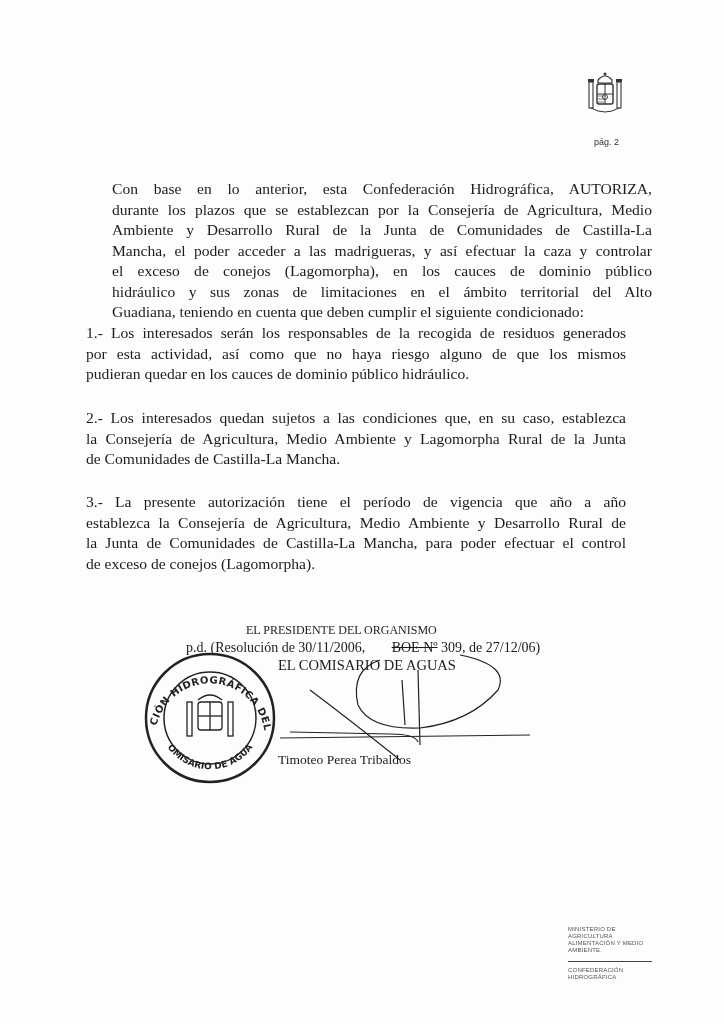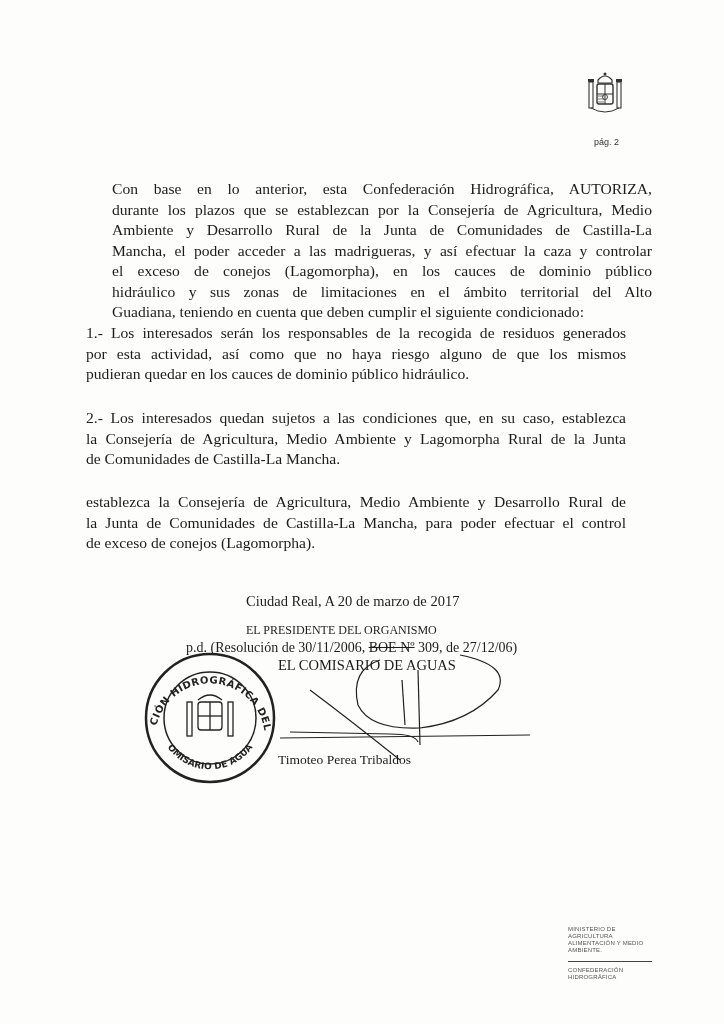--- a/index.html
+++ b/index.html
@@ -10,21 +10,21 @@
     .body-text { position: absolute; left: 86px; width: 540px; font-size: 15.6px; line-height: 20.5px; text-align: justify; }
     .p0 { top: 179px; margin-left: 26px; }
     .p1 { top: 323px; }
     .p2 { top: 408px; }
     .p3 { top: 492px; }
     .line { display: block; text-align: justify; text-align-last: justify; white-space: nowrap; }
     .line.last { text-align-last: left; }
     .sig-place { position: absolute; left: 246px; top: 593px; font-size: 14.5px; }
     .sig-title { position: absolute; left: 246px; top: 622px; width: 220px; text-align: left; font-size: 12px; line-height: 17px; }
     .sig-res { position: absolute; left: 186px; top: 640px; font-size: 14px; }
-    .sig-res .strike { text-decoration: line-through; }
+    .sig-res .strike { text-decoration: line-through; margin-left: 23px; }
     .sig-comisario { position: absolute; left: 266px; top: 657px; font-size: 14.5px; margin-left: 12px; }
     .sig-name { position: absolute; left: 278px; top: 752px; font-size: 13.5px; }
     .stamp { position: absolute; left: 140px; top: 650px; width: 140px; height: 136px; }
     .signature { position: absolute; left: 240px; top: 650px; width: 300px; height: 110px; }
     .footer { position: absolute; left: 568px; top: 926px; font-family: "Liberation Sans", "DejaVu Sans", sans-serif; font-size: 6px; line-height: 7px; color: #555; letter-spacing: 0.2px; }
     .footer .rule { width: 84px; height: 1px; background: #444; margin: 7px 0 5px 0; }
   </style>
 </head>
 <body>
 
@@ -62,26 +62,26 @@
     <span class="line last">pudieran quedar en los cauces de dominio público hidráulico.</span>
   </div>
 
   <div class="body-text p2">
     <span class="line">2.- Los interesados quedan sujetos a las condiciones que, en su caso, establezca</span>
     <span class="line">la Consejería de Agricultura, Medio Ambiente y Lagomorpha Rural de la Junta</span>
     <span class="line last">de Comunidades de Castilla-La Mancha.</span>
   </div>
 
   <div class="body-text p3">
+    <span class="line">3.- La presente autorización tiene el período de vigencia que año a año</span>
     <span class="line">establezca la Consejería de Agricultura, Medio Ambiente y Desarrollo Rural de</span>
     <span class="line">la Junta de Comunidades de Castilla-La Mancha, para poder efectuar el control</span>
     <span class="line last">de exceso de conejos (Lagomorpha).</span>
   </div>
 
-  <div class="sig-place">Ciudad Real, A 20 de marzo de 2017</div>
   <div class="sig-title">EL PRESIDENTE DEL ORGANISMO</div>
   <div class="sig-res">
     <span>p.d. (Resolución de 30/11/2006, </span><span class="strike">BOE Nº</span><span> 309, de 27/12/06)</span>
   </div>
   <div class="sig-comisario">EL COMISARIO DE AGUAS</div>
 
   <svg class="stamp" viewBox="0 0 140 136">
     <circle cx="70" cy="68" r="64" fill="none" stroke="#222" stroke-width="2.5"></circle>
     <circle cx="70" cy="68" r="46" fill="none" stroke="#222" stroke-width="1.5"></circle>
     <defs>

